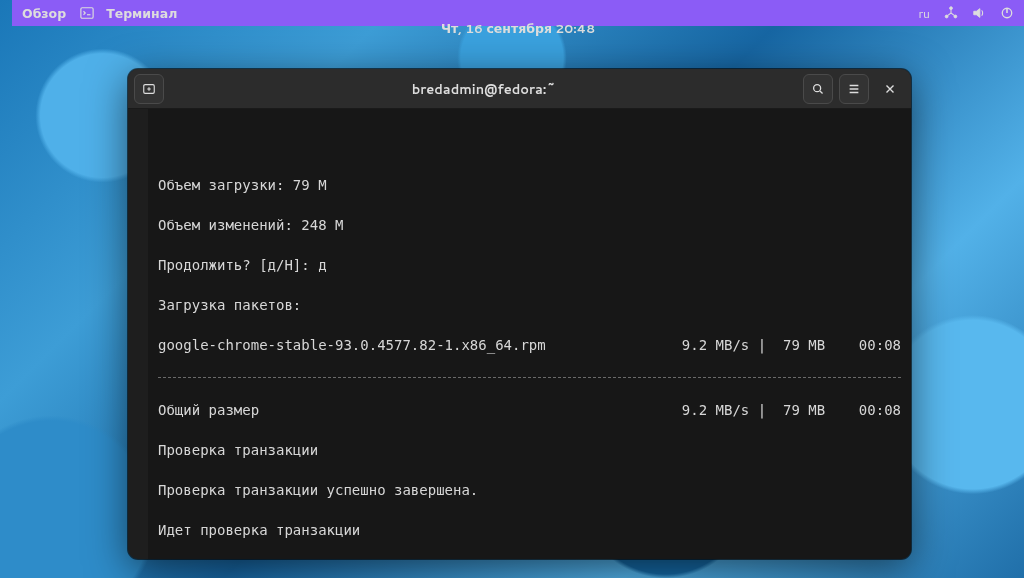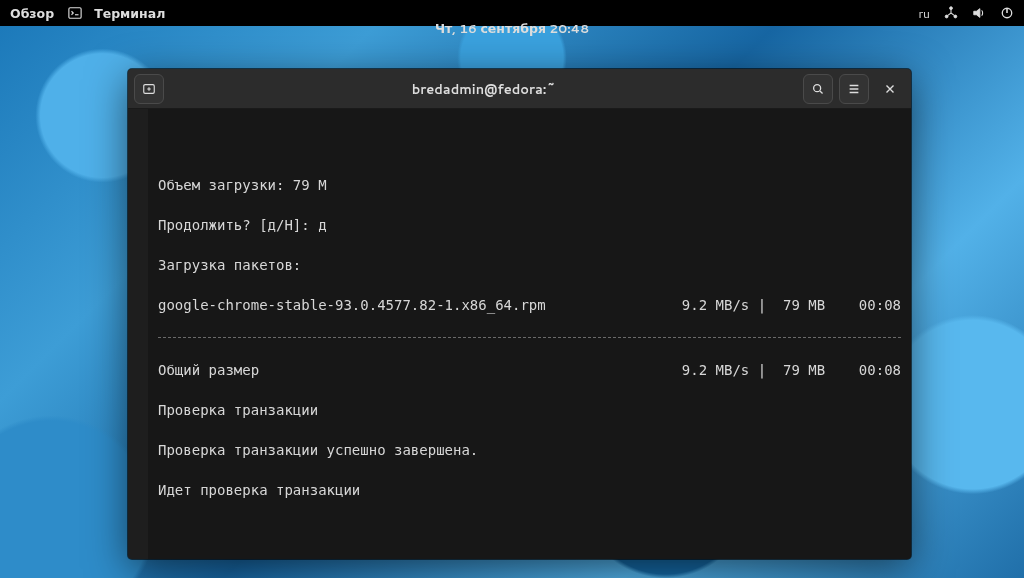--- a/index.html
+++ b/index.html
@@ -12,38 +12,38 @@
       radial-gradient(circle at 80% 30%, #1e7bbf 0 9%, transparent 9.5%),
       radial-gradient(circle at 95% 70%, #58b8ee 0 8%, transparent 8.5%),
       radial-gradient(circle at 65% 85%, #1569a5 0 10%, transparent 10.5%),
       radial-gradient(circle at 5% 90%, #2e8cc9 0 9%, transparent 9.5%),
       linear-gradient(135deg, #1a77b8 0%, #3d9dd6 25%, #1766a3 50%, #52b1e8 75%, #206fa9 100%);
     position: relative;
   }
 
   
   .topbar {
-    position: absolute; top: 0; left: 0; right: 0; height: 26px;
-    background: #000000; color: #ddd; display: flex; align-items: center;
+    position: absolute; top: 0; left: 12px; right: 0; height: 26px;
+    background: #8b5cf6; color: #ddd; display: flex; align-items: center;
     font-size: 12.5px; font-weight: 600; padding: 0 10px;
     justify-content: space-between;
   }
   .topbar .left, .topbar .right, .topbar .center { display: flex; align-items: center; gap: 14px; }
   .topbar .center { position: absolute; left: 50%; transform: translateX(-50%); margin-top: 29px; }
   .topbar .icon { display: inline-flex; align-items: center; }
   .topbar .icon svg { width: 14px; height: 14px; fill: #ddd; stroke: #ddd; }
   .topbar .lang { font-weight: 400; font-size: 12px; }
 
   
   .window {
     position: absolute;
     left: 128px; top: 69px;
     width: 783px; height: 490px;
     background: #1e1e1e;
-    border-radius: 4px;
+    border-radius: 10px;
     box-shadow: 0 10px 40px rgba(0,0,0,.55), 0 0 0 1px rgba(0,0,0,.6);
     display: flex; flex-direction: column;
     overflow: hidden;
   }
   .titlebar {
     height: 40px; background: #2c2c2c; border-bottom: 1px solid #1a1a1a;
     display: flex; align-items: center; justify-content: space-between;
     padding: 0 6px; color: #ddd; font-size: 13px; font-weight: 600;
   }
   .titlebar .tb-left, .titlebar .tb-right { display: flex; align-items: center; gap: 6px; }
@@ -145,20 +145,21 @@
         <svg viewBox="0 0 16 16">
             <path d="M4 4l8 8M12 4l-8 8" stroke="#ddd" stroke-width="1.6"></path>
           </svg>
       </button>
     </div>
   </div>
 
   <div class="term">
 <div> </div>
 <div>Объем загрузки: 79 M</div>
+<div>Объем изменений: 248 M</div>
 <div>Продолжить? [д/Н]: д</div>
 <div>Загрузка пакетов:</div>
 <div class="row">
   <span class="l">google-chrome-stable-93.0.4577.82-1.x86_64.rpm</span>
   <span class="sp"></span>
   <span class="r">9.2 MB/s |  79 MB    00:08</span>
 </div>
 <hr class="dash">
 <div class="row">
   <span class="l">Общий размер</span>

